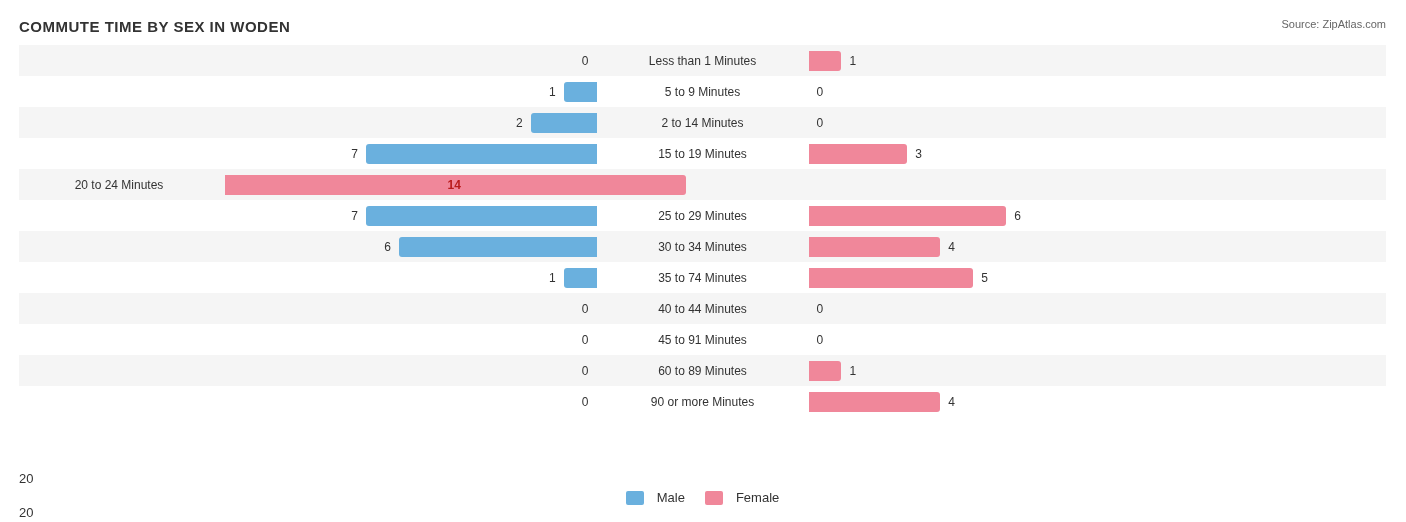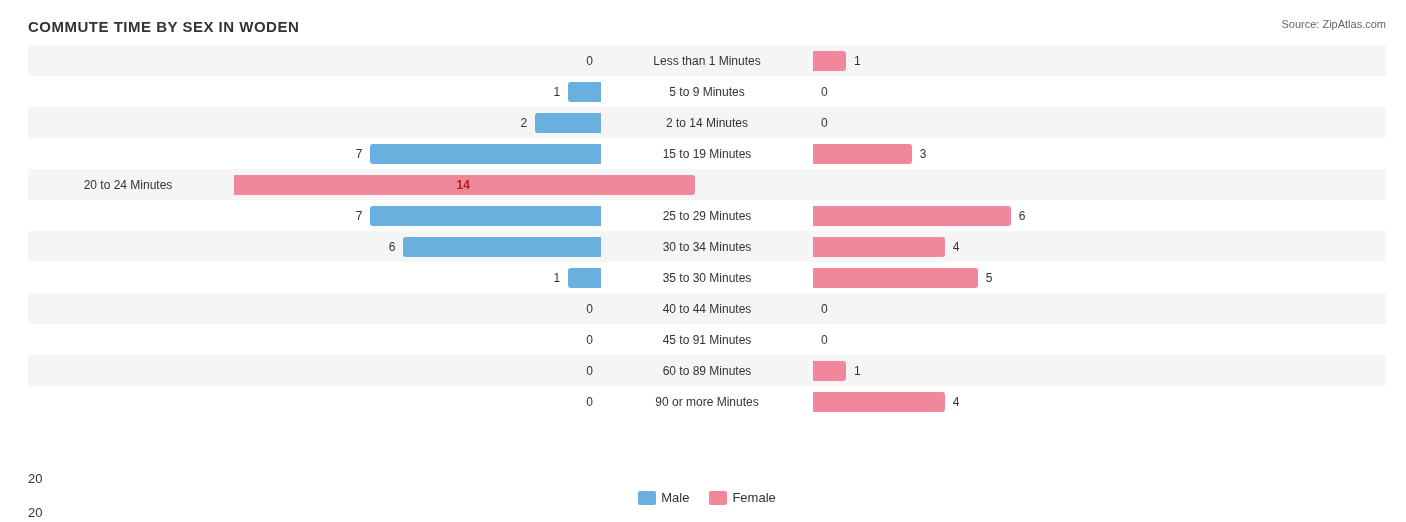--- a/index.html
+++ b/index.html
@@ -7,21 +7,21 @@
       font-family: Arial, sans-serif;
       background: #fff;
       width: 1406px;
       height: 522px;
       overflow: hidden;
       position: relative;
     }
     .chart-container {
       width: 1406px;
       height: 442px;
-      padding: 18px 20px 40px 28px;
+      padding: 18px 20px 40px 19px;
       position: relative;
     }
     .chart-title {
       font-size: 15px;
       font-weight: bold;
       color: #333;
       text-transform: uppercase;
       letter-spacing: 0.5px;
       margin-bottom: 10px;
     }
@@ -107,21 +107,21 @@
       justify-content: center;
       align-items: center;
       gap: 20px;
       margin-top: 4px;
       font-size: 13px;
       color: #333;
     }
     .legend-item {
       display: flex;
       align-items: center;
-      gap: 5px;
+      gap: 13px;
     }
     .legend-box {
       width: 18px;
       height: 14px;
       border-radius: 2px;
     }
     .legend-male { background: #6ab0de; }
     .legend-female { background: #f0879a; }
   </style>
 </head>
@@ -200,21 +200,21 @@
         <div class="right-side" style="position: relative;">
           <div class="bar-female" style="width: 131.765px; height: 20px; background: rgb(240, 135, 154); border-radius: 0px 3px 3px 0px; position: absolute; left: 6px; top: 50%; transform: translateY(-50%);"></div>
           <span style="position: absolute; font-size: 12px; color: rgb(51, 51, 51); font-weight: normal; top: 50%; transform: translateY(-50%); z-index: 3; left: 145.765px;">4</span>
         </div>
       </div>
       <div class="row">
         <div class="left-side" style="position: relative;">
           <div class="bar-male" style="width: 32.9412px; height: 20px; background: rgb(106, 176, 222); border-radius: 3px 0px 0px 3px; position: absolute; right: 6px; top: 50%; transform: translateY(-50%);"></div>
           <span style="position: absolute; font-size: 12px; color: rgb(51, 51, 51); font-weight: normal; top: 50%; transform: translateY(-50%); z-index: 3; right: 46.9412px;">1</span>
         </div>
-        <div class="label-center">35 to 30 Minutes</div>
+        <div class="label-center">35 to 74 Minutes</div>
         <div class="right-side" style="position: relative;">
           <div class="bar-female" style="width: 164.706px; height: 20px; background: rgb(240, 135, 154); border-radius: 0px 3px 3px 0px; position: absolute; left: 6px; top: 50%; transform: translateY(-50%);"></div>
           <span style="position: absolute; font-size: 12px; color: rgb(51, 51, 51); font-weight: normal; top: 50%; transform: translateY(-50%); z-index: 3; left: 178.706px;">5</span>
         </div>
       </div>
       <div class="row">
         <div class="left-side" style="position: relative;">
           <span style="position: absolute; font-size: 12px; color: rgb(51, 51, 51); font-weight: normal; top: 50%; transform: translateY(-50%); z-index: 3; right: 14px;">0</span>
         </div>
         <div class="label-center">40 to 44 Minutes</div>

